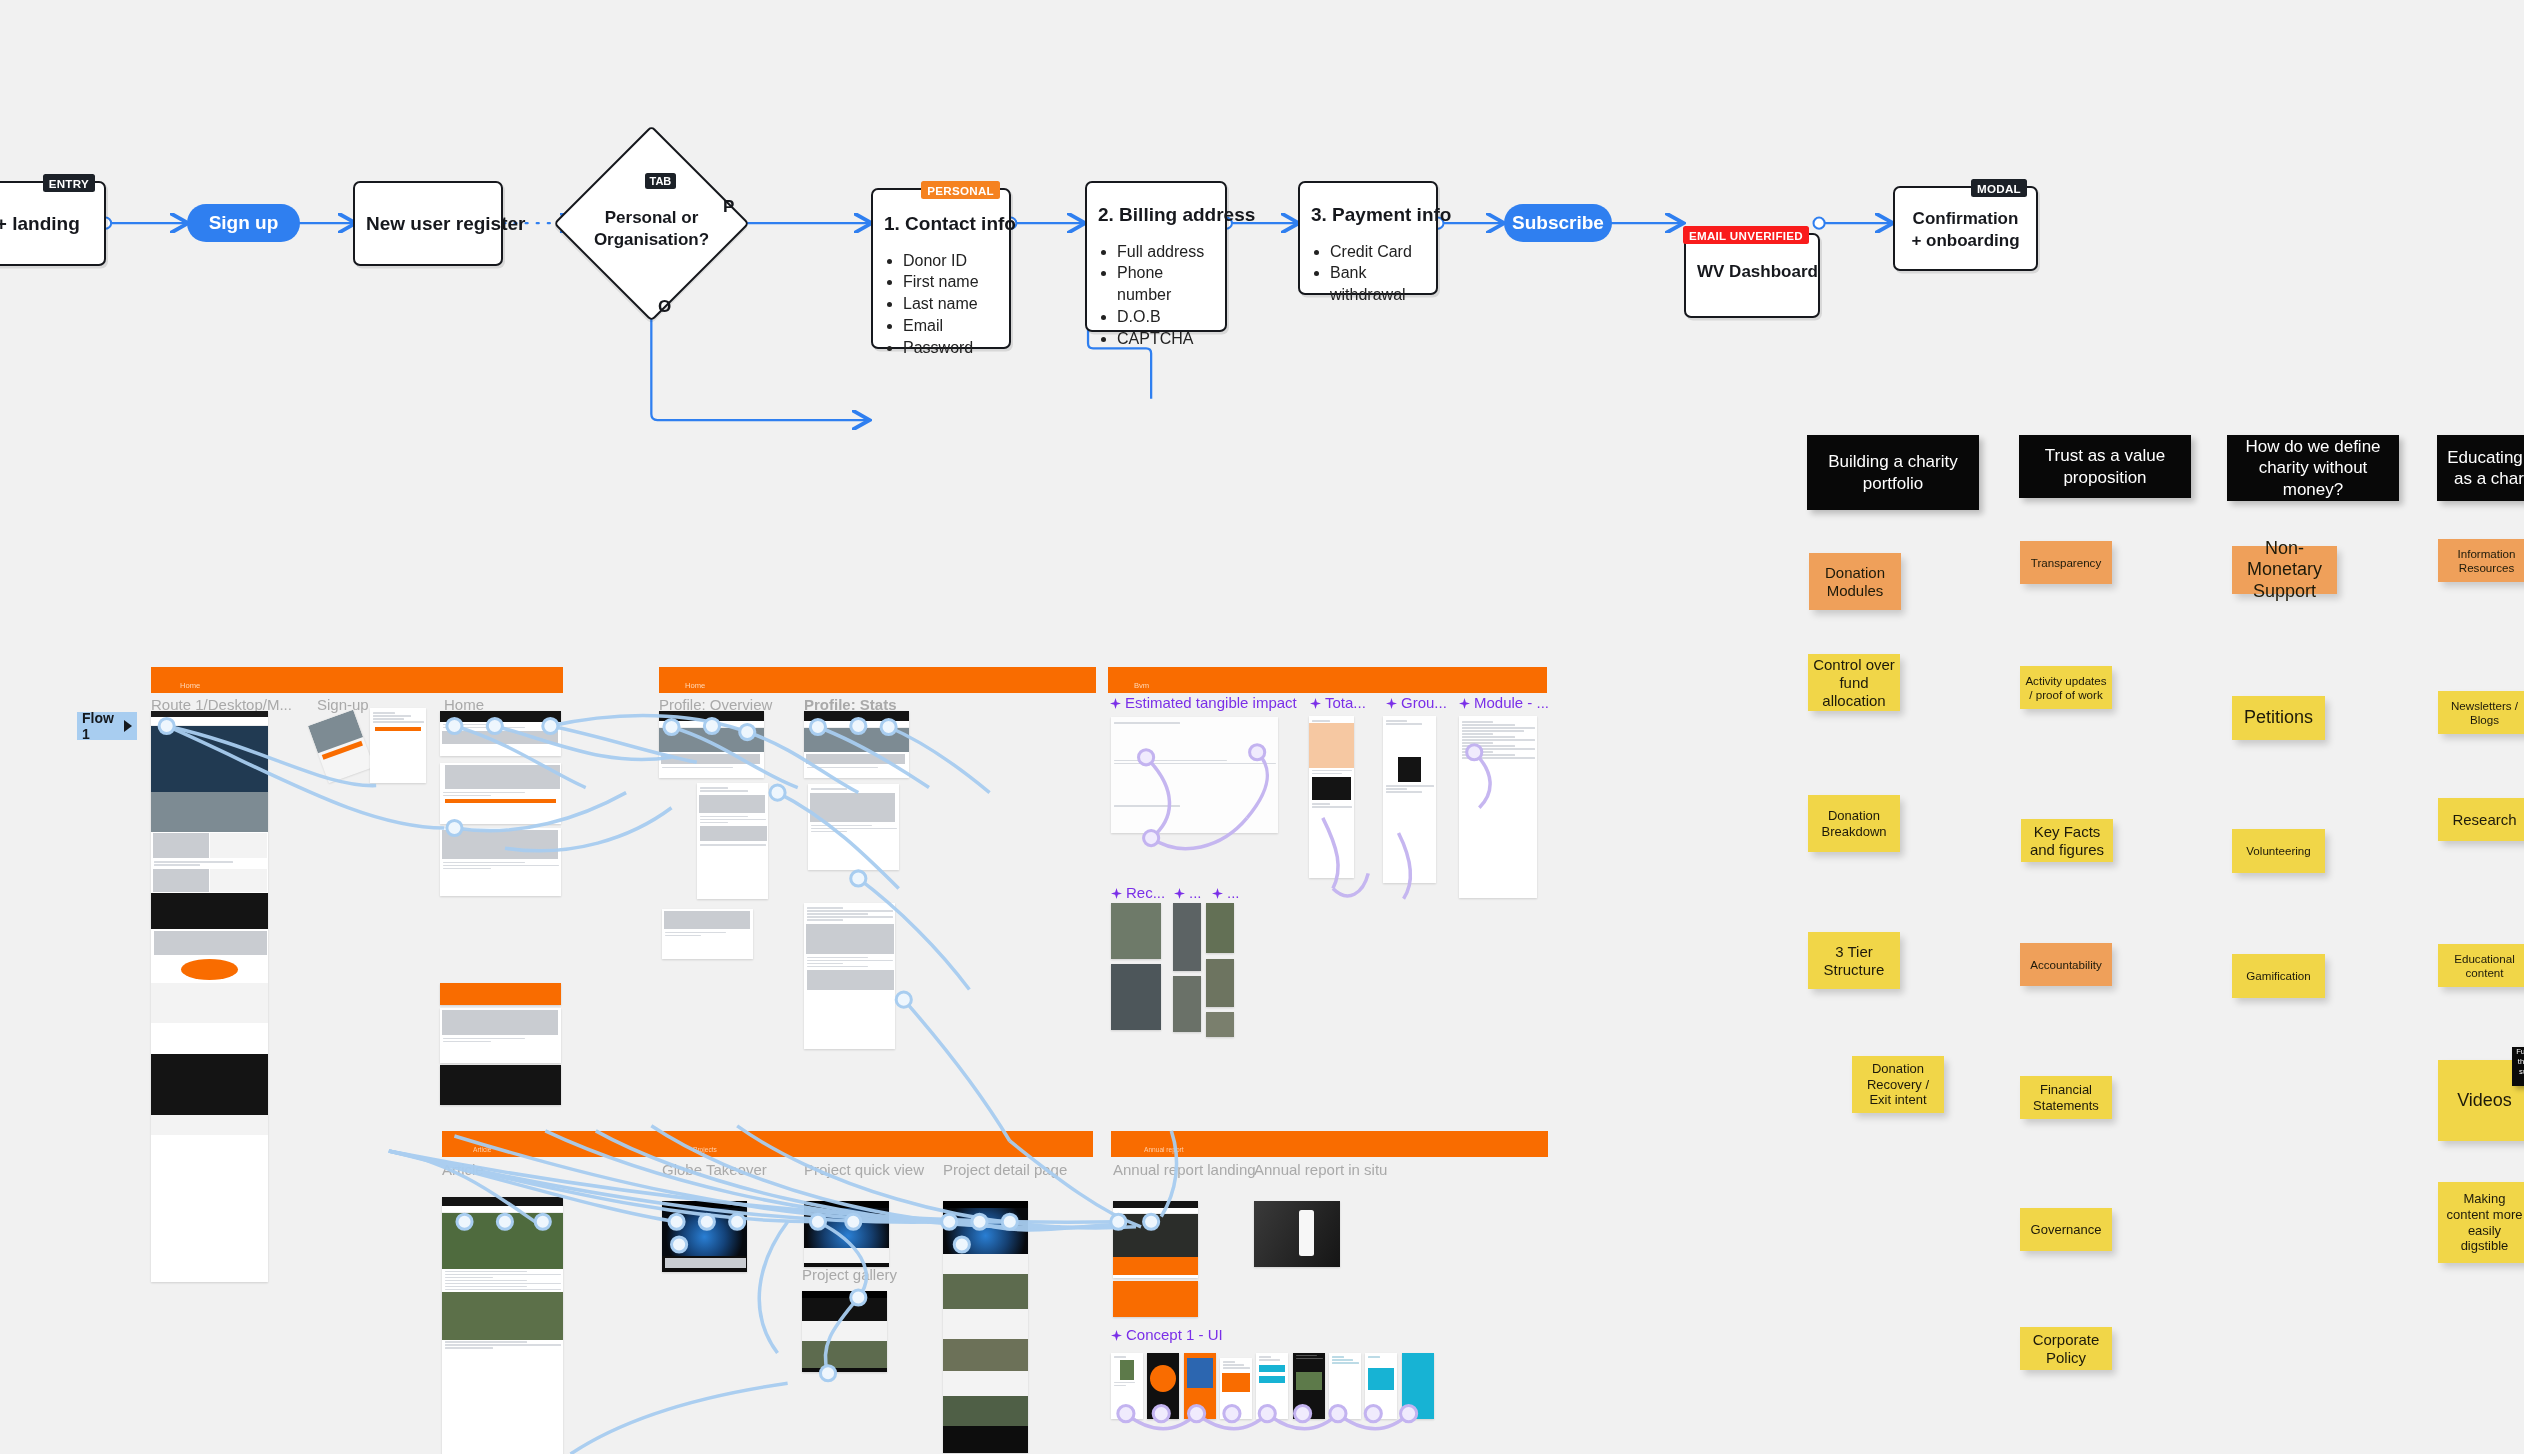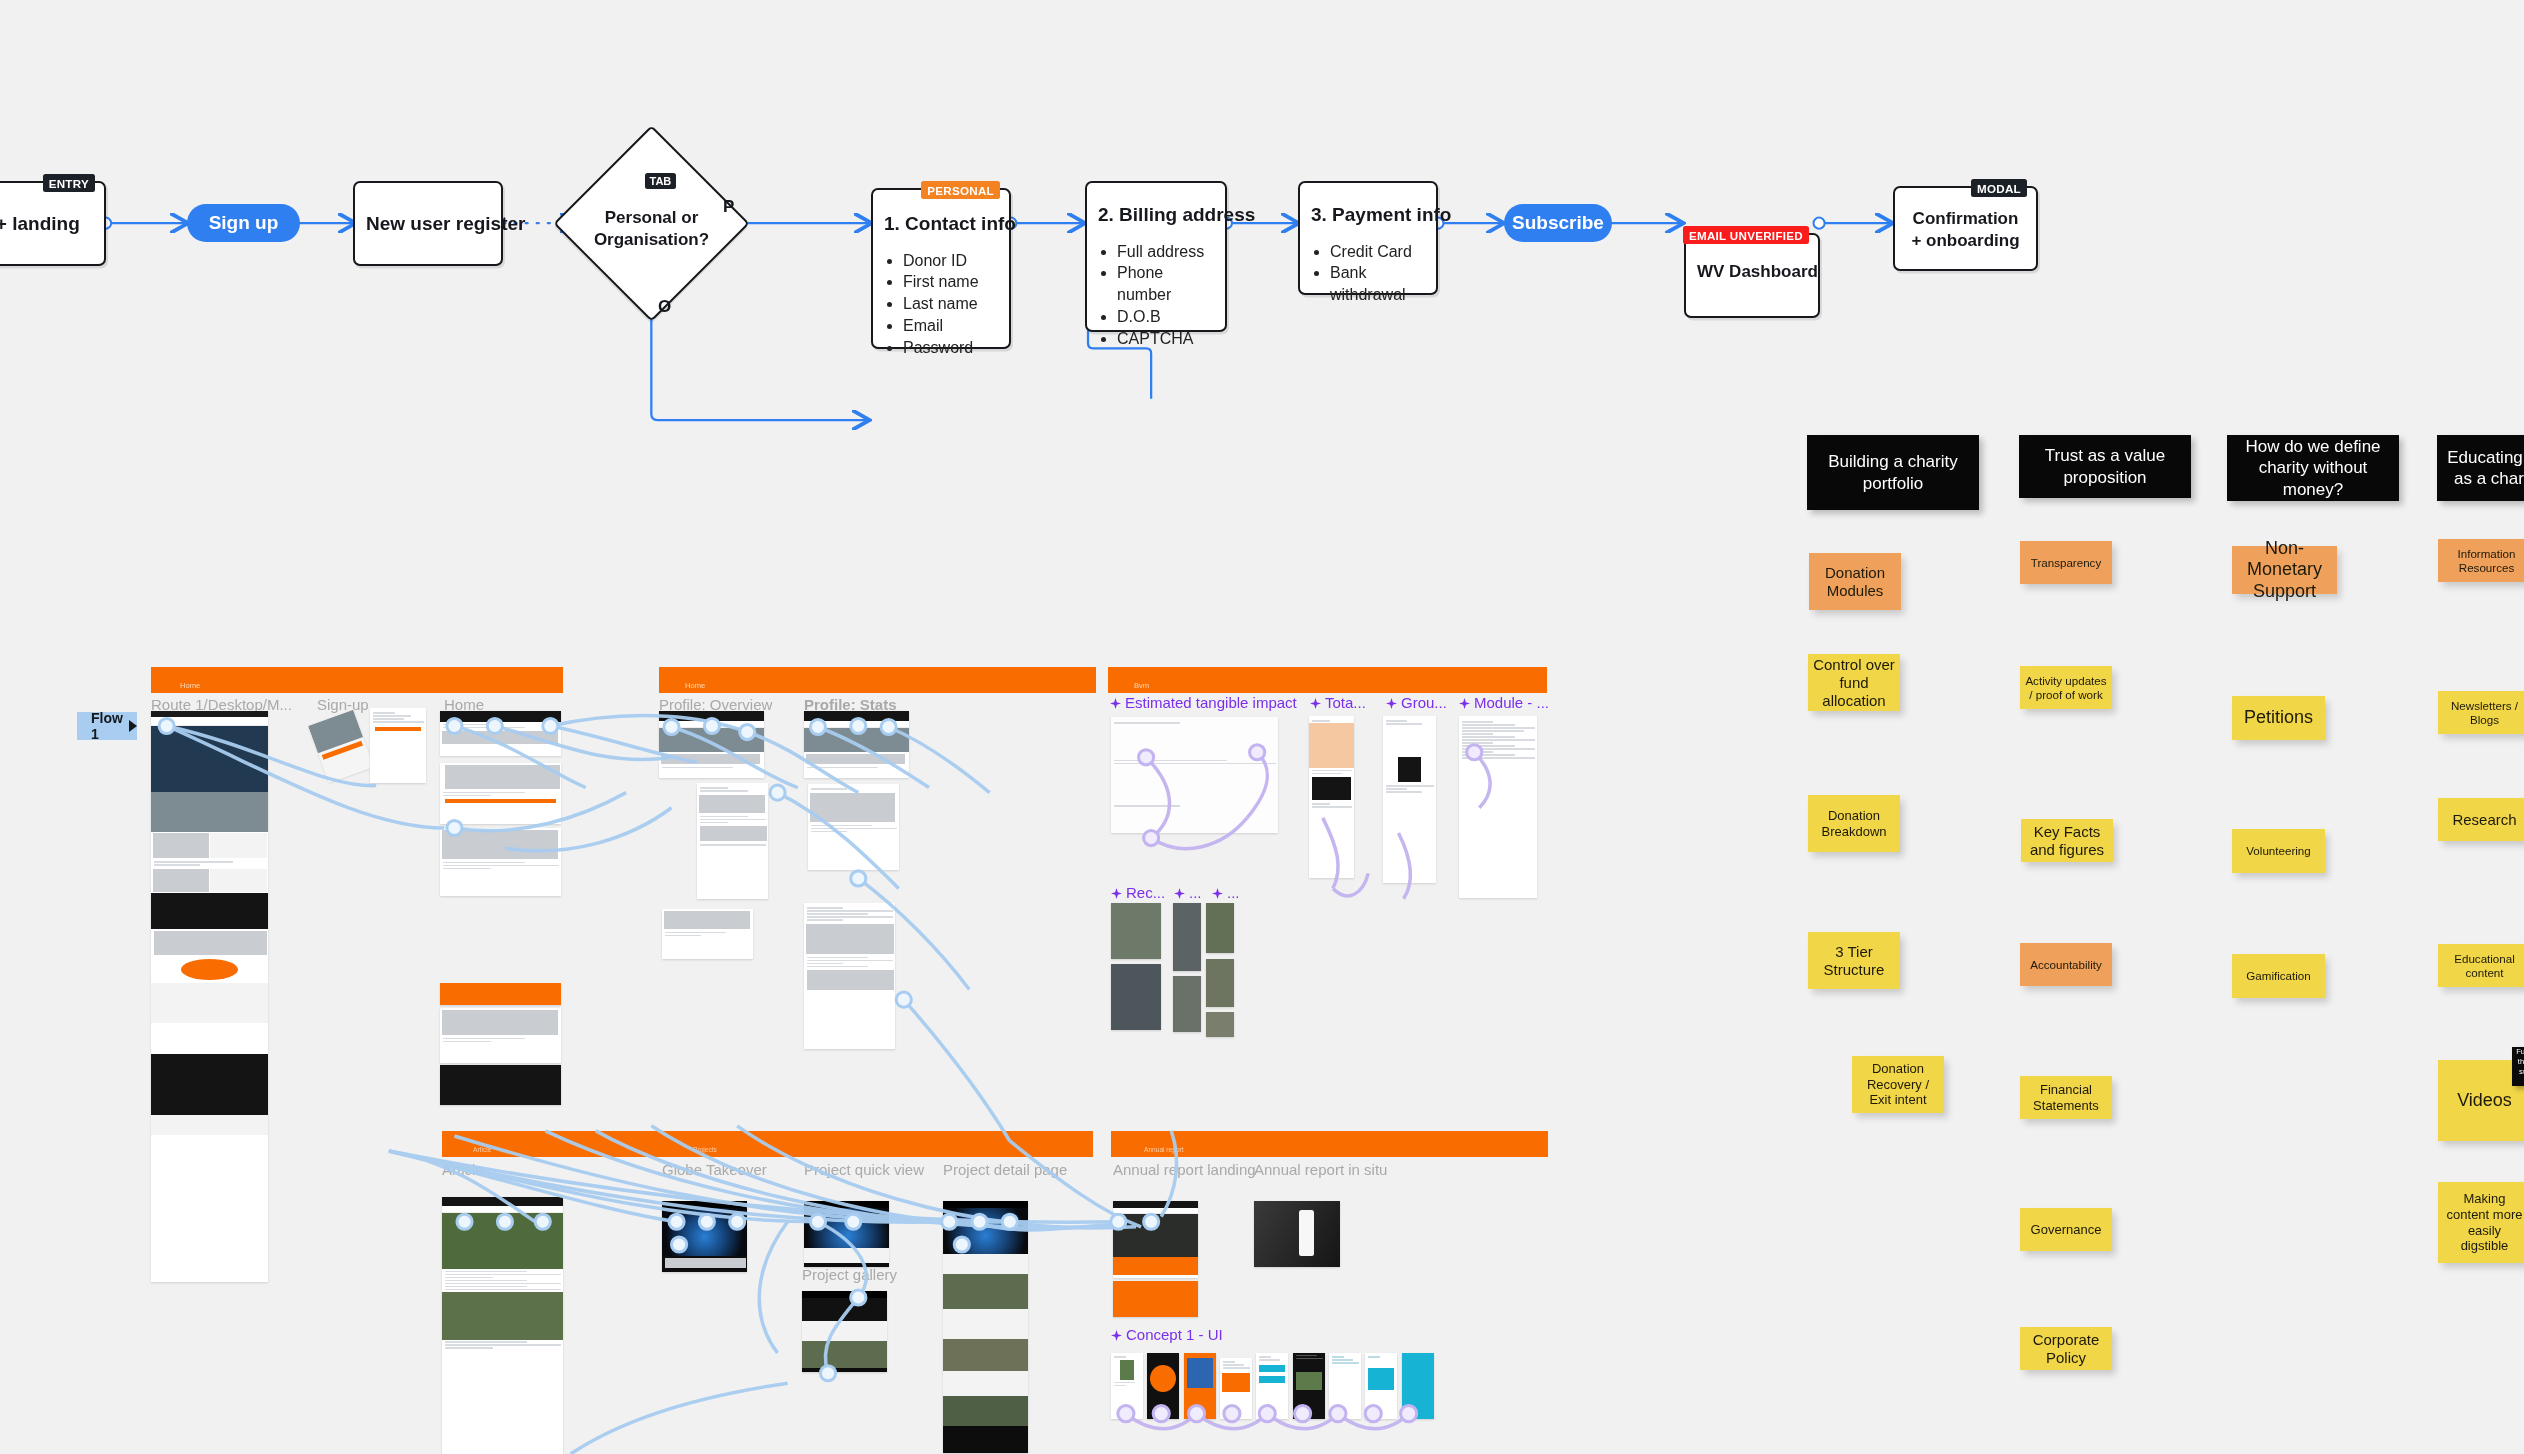--- a/index.html
+++ b/index.html
@@ -111,21 +111,21 @@
   .sec-label.purple { color: #7a2fe8; font-weight: 400; }
   .dia-ico {
     display: inline-block; width: 11px; height: 11px;
     margin-right: 4px; vertical-align: -1px;
     background: #7a2fe8;
     clip-path: polygon(50% 0,62% 38%,100% 50%,62% 62%,50% 100%,38% 62%,0 50%,38% 38%);
   }
   .flow-chip {
     position: absolute; background: #a8cdf0;
     display: flex; align-items: center; gap: 6px;
-    padding: 4px 14px;
+    padding: 4px 5px;
   }
   .flow-chip span { font-size: 14px; font-weight: 700; color: #14181d; }
   .flow-chip .tri {
     width: 0; height: 0; border-left: 8px solid transparent;
     border-top: 6.6px solid transparent; border-bottom: 6.6px solid transparent;
     border-left-color: #14181d;
   }
 
   
   .wf { position: absolute; background: #fff; box-shadow: 0 0.5px 2px rgba(0,0,0,.14); overflow: hidden; }

